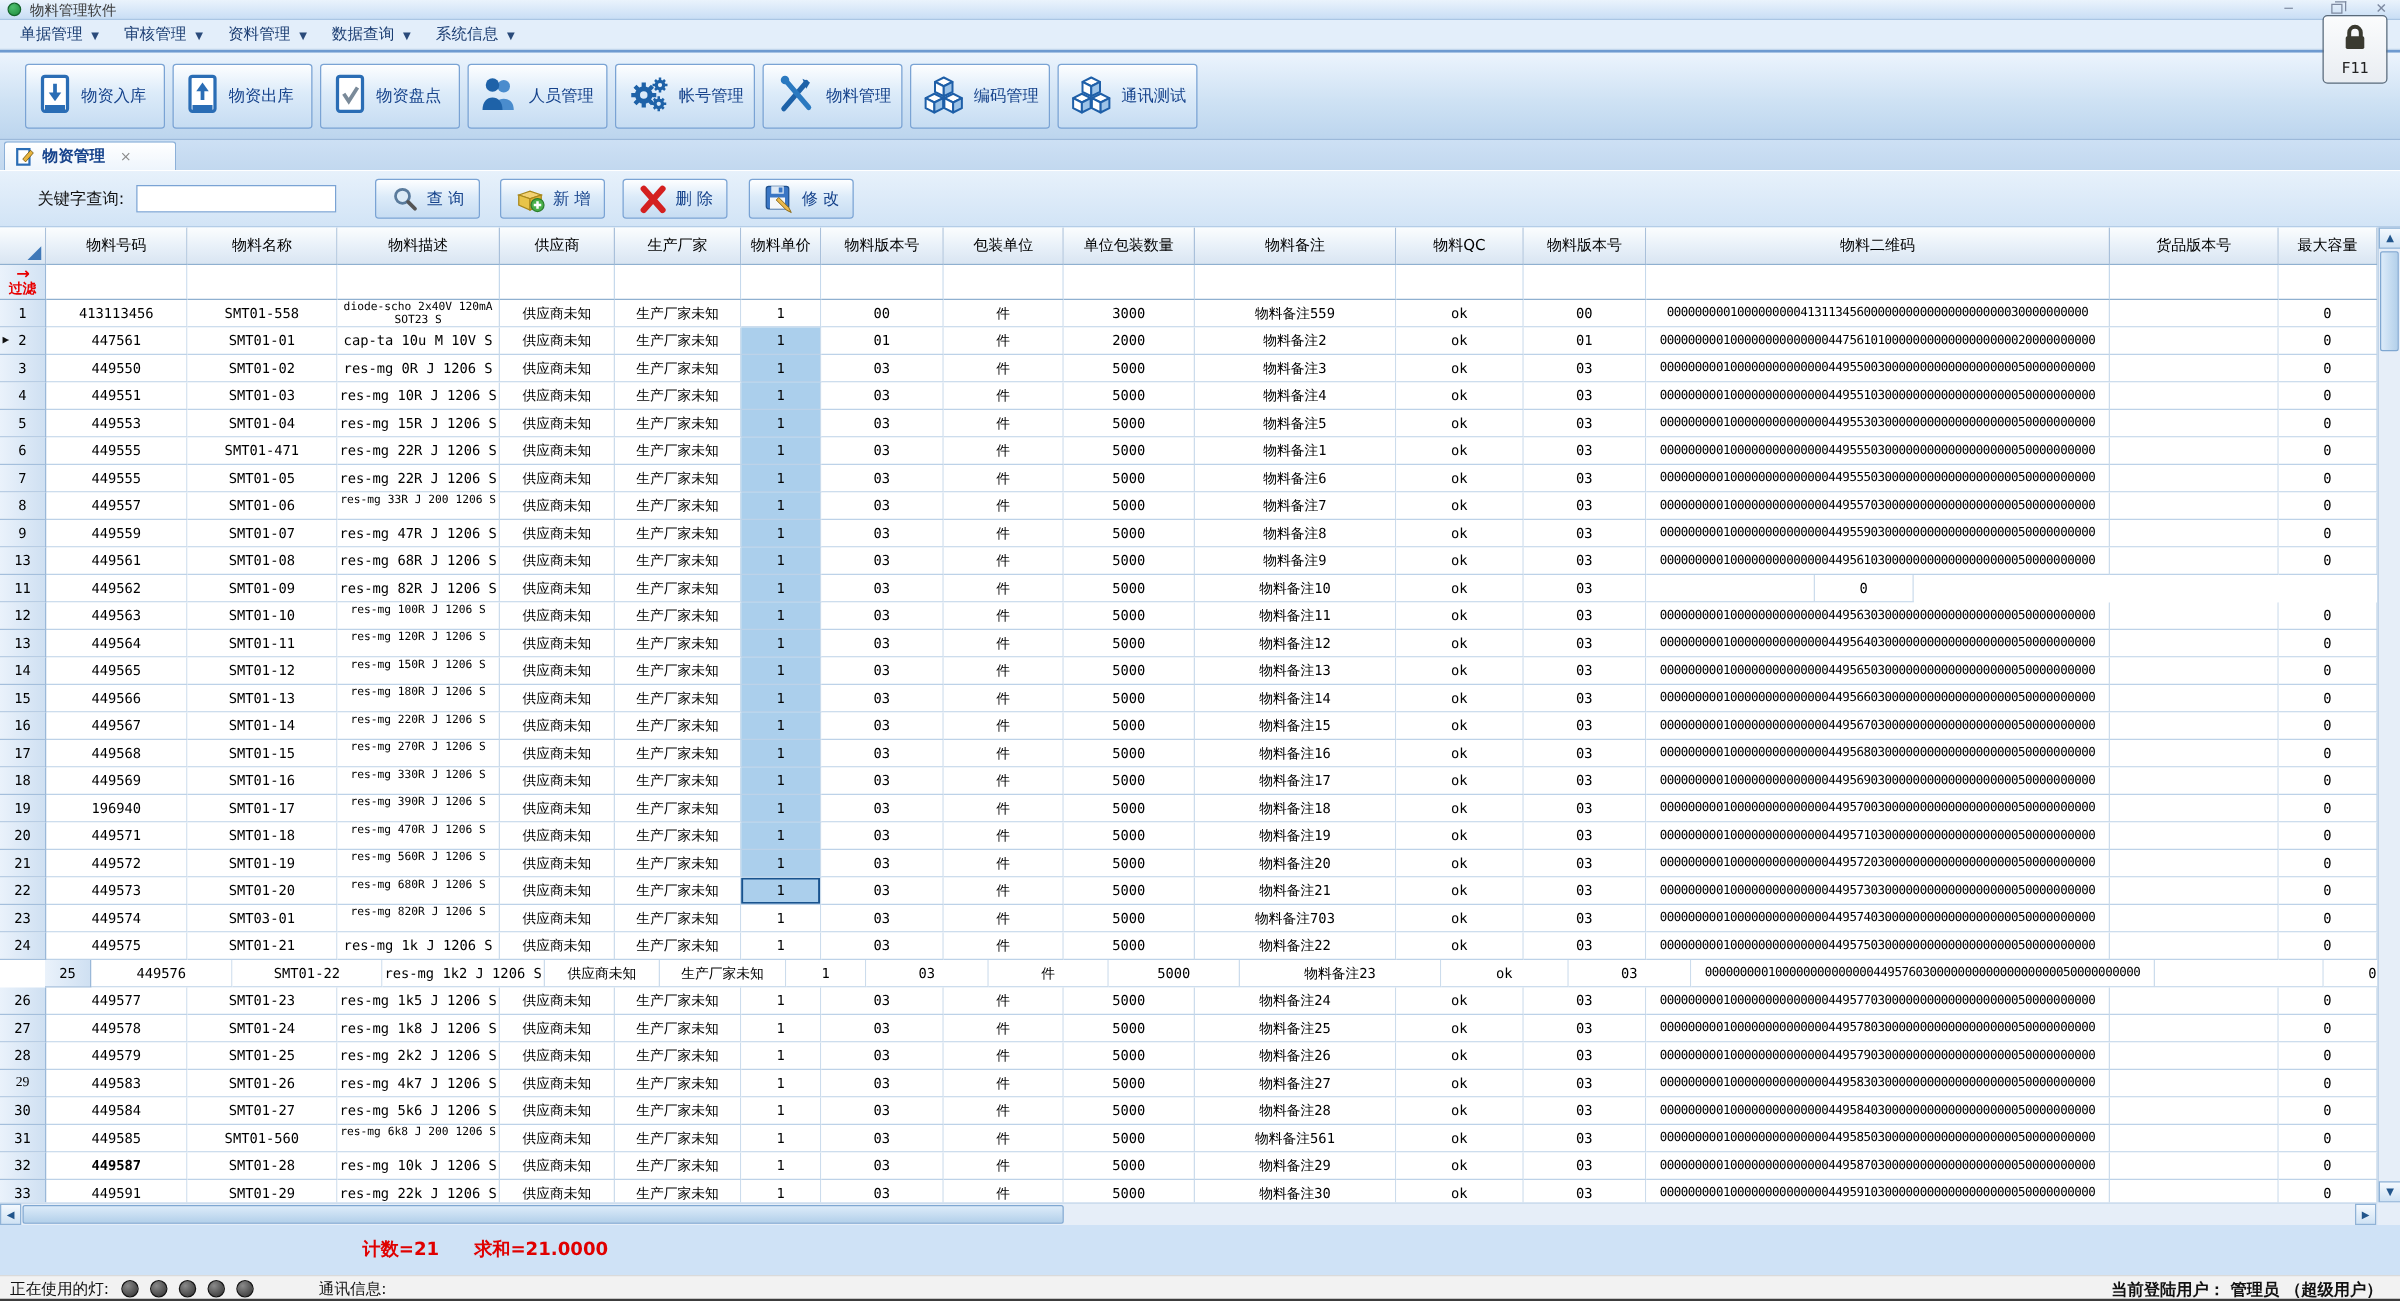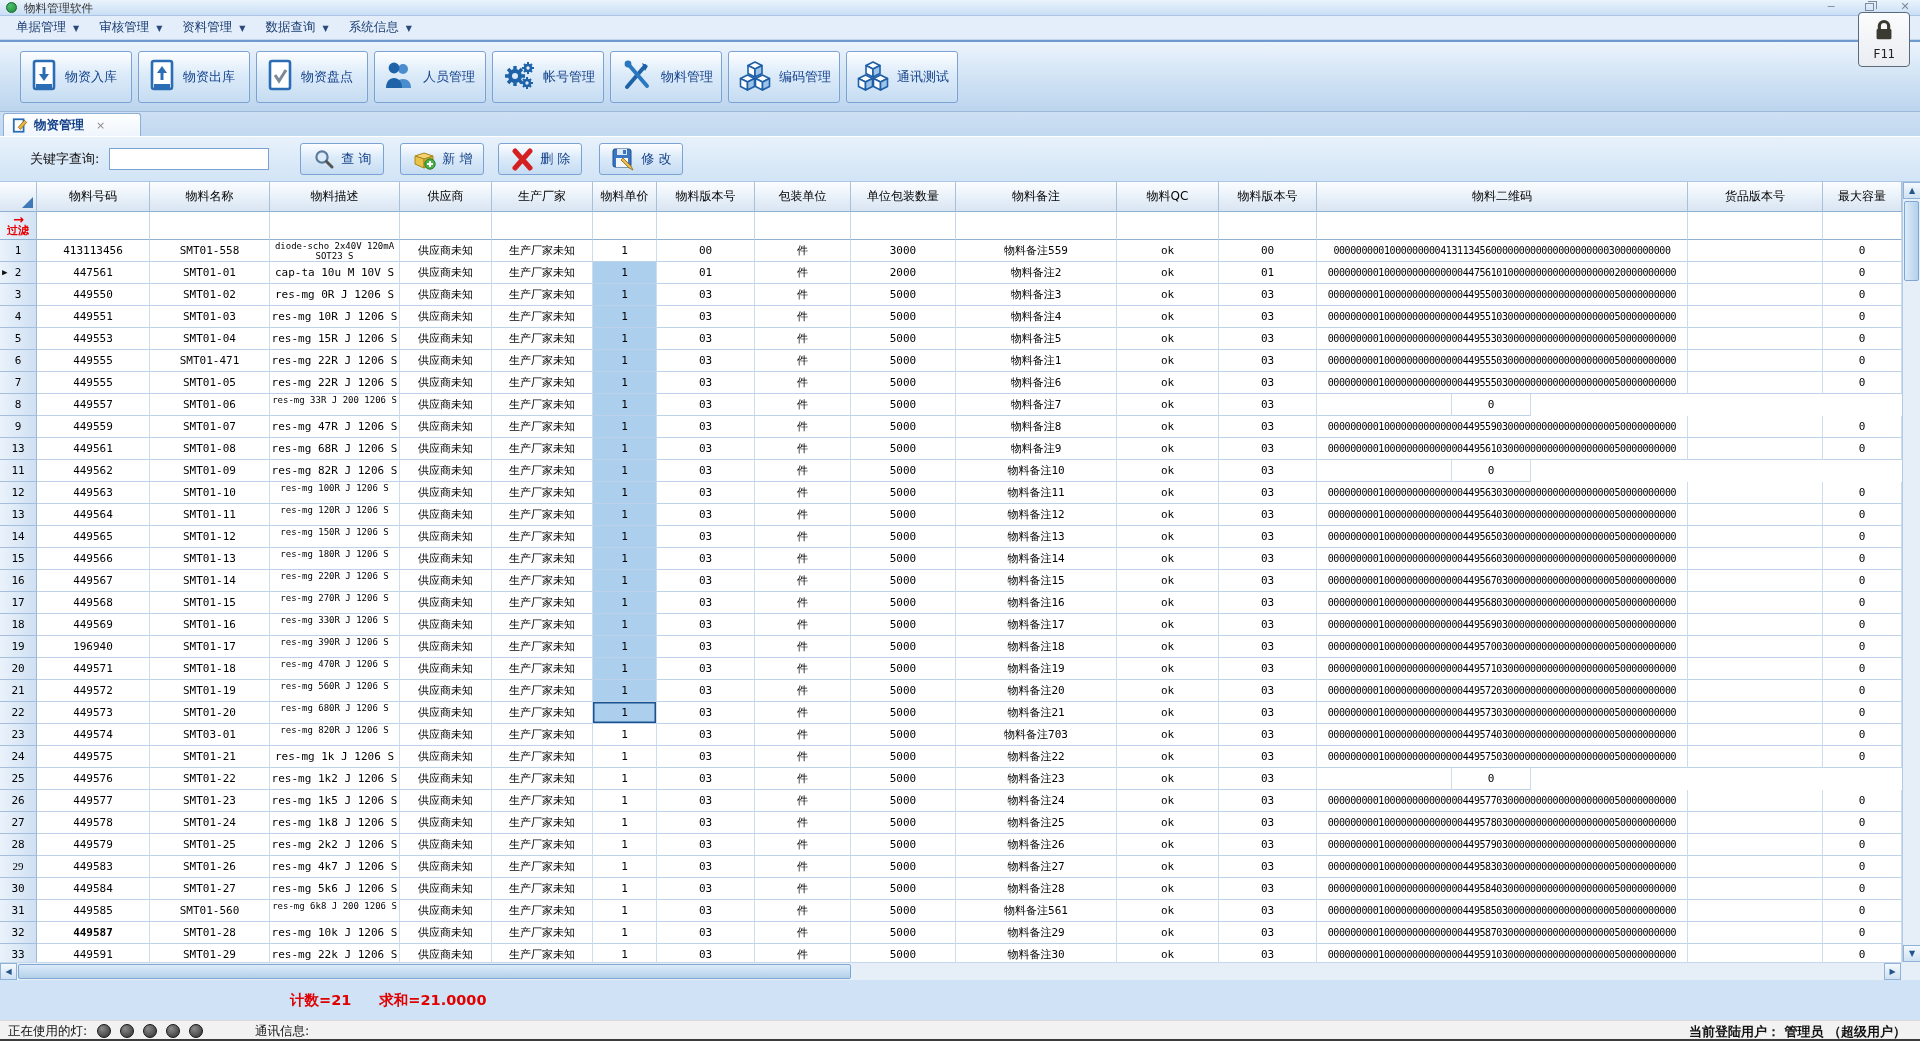--- a/index.html
+++ b/index.html
@@ -467,20 +467,21 @@
         <div class="td desc-small" style="width: 130px;">res-mg 33R J 200 1206 S</div>
         <div class="td" style="width: 92px;">供应商未知</div>
         <div class="td" style="width: 101px;">生产厂家未知</div>
         <div class="td sel" style="width: 64px;">1</div>
         <div class="td" style="width: 98px;">03</div>
         <div class="td" style="width: 96px;">件</div>
         <div class="td" style="width: 105px;">5000</div>
         <div class="td" style="width: 161px;">物料备注7</div>
         <div class="td" style="width: 102px;">ok</div>
         <div class="td" style="width: 98px;">03</div>
+        <div class="td qr" style="width: 371px;">00000000010000000000000044955703000000000000000000050000000000</div>
         <div class="td" style="width: 135px;"></div>
         <div class="td" style="width: 79px;">0</div>
       </div>
       <div class="tr">
         <div class="td rownum" style="width: 37px;">9</div>
         <div class="td" style="width: 113px;">449559</div>
         <div class="td" style="width: 120px;">SMT01-07</div>
         <div class="td" style="width: 130px;">res-mg 47R J 1206 S</div>
         <div class="td" style="width: 92px;">供应商未知</div>
         <div class="td" style="width: 101px;">生产厂家未知</div>
@@ -758,33 +759,34 @@
         <div class="td" style="width: 96px;">件</div>
         <div class="td" style="width: 105px;">5000</div>
         <div class="td" style="width: 161px;">物料备注22</div>
         <div class="td" style="width: 102px;">ok</div>
         <div class="td" style="width: 98px;">03</div>
         <div class="td qr" style="width: 371px;">00000000010000000000000044957503000000000000000000050000000000</div>
         <div class="td" style="width: 135px;"></div>
         <div class="td" style="width: 79px;">0</div>
       </div>
       <div class="tr">
-        <div class="td rownum" style="width: 37px;">25</div>
+        <div class="td rownum" style="width: 37px; margin-left: 36px;">25</div>
         <div class="td" style="width: 113px;">449576</div>
         <div class="td" style="width: 120px;">SMT01-22</div>
         <div class="td" style="width: 130px;">res-mg 1k2 J 1206 S</div>
         <div class="td" style="width: 92px;">供应商未知</div>
         <div class="td" style="width: 101px;">生产厂家未知</div>
         <div class="td" style="width: 64px;">1</div>
         <div class="td" style="width: 98px;">03</div>
         <div class="td" style="width: 96px;">件</div>
         <div class="td" style="width: 105px;">5000</div>
         <div class="td" style="width: 161px;">物料备注23</div>
         <div class="td" style="width: 102px;">ok</div>
         <div class="td" style="width: 98px;">03</div>
+        <div class="td qr" style="width: 371px;">00000000010000000000000044957603000000000000000000050000000000</div>
         <div class="td" style="width: 135px;"></div>
         <div class="td" style="width: 79px;">0</div>
       </div>
       <div class="tr">
         <div class="td rownum" style="width: 37px;">26</div>
         <div class="td" style="width: 113px;">449577</div>
         <div class="td" style="width: 120px;">SMT01-23</div>
         <div class="td" style="width: 130px;">res-mg 1k5 J 1206 S</div>
         <div class="td" style="width: 92px;">供应商未知</div>
         <div class="td" style="width: 101px;">生产厂家未知</div>

